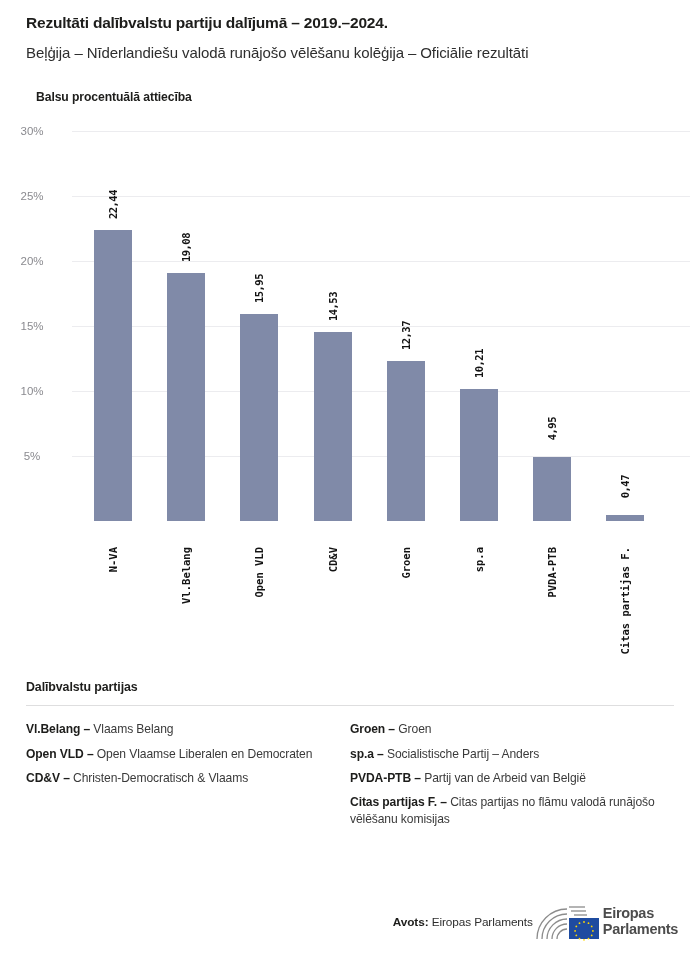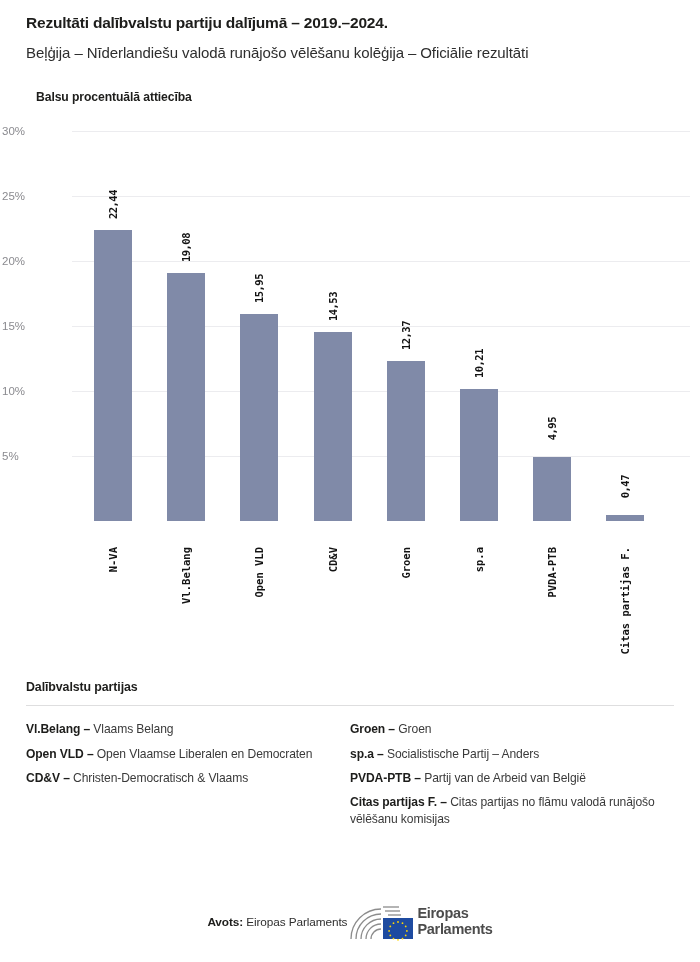--- a/index.html
+++ b/index.html
@@ -58,21 +58,21 @@
     position: absolute;
     left: 72px;
     right: 10px;
     height: 1px;
     background: #ececef;
   }
   .ytick {
     position: absolute;
     right: 638px;           
     width: 60px;
-    text-align: left;
+    text-align: center;
     font-size: 11.5px;
     color: #8a8a8f;
     transform: translateY(-50%);
     letter-spacing: 0px;
   }
   .bar {
     position: absolute;
     background: #808aa8;
     width: 38px;
   }
@@ -133,21 +133,21 @@
 
   
   #footer {
     position: absolute;
     left: 0; right: 0;
     bottom: 14px;
     height: 52px;
     padding: 0 22px;
     display: flex;
     align-items: center;
-    justify-content: center;
+    justify-content: flex-end;
   }
   #source {
     font-size: 11.8px;
     color: #2e2e2e;
     letter-spacing: -0.1px;
   }
   #source-label { font-weight: bold; color: #1d1d1b; }
   #ep-logo {
     display: flex;
     align-items: center;

